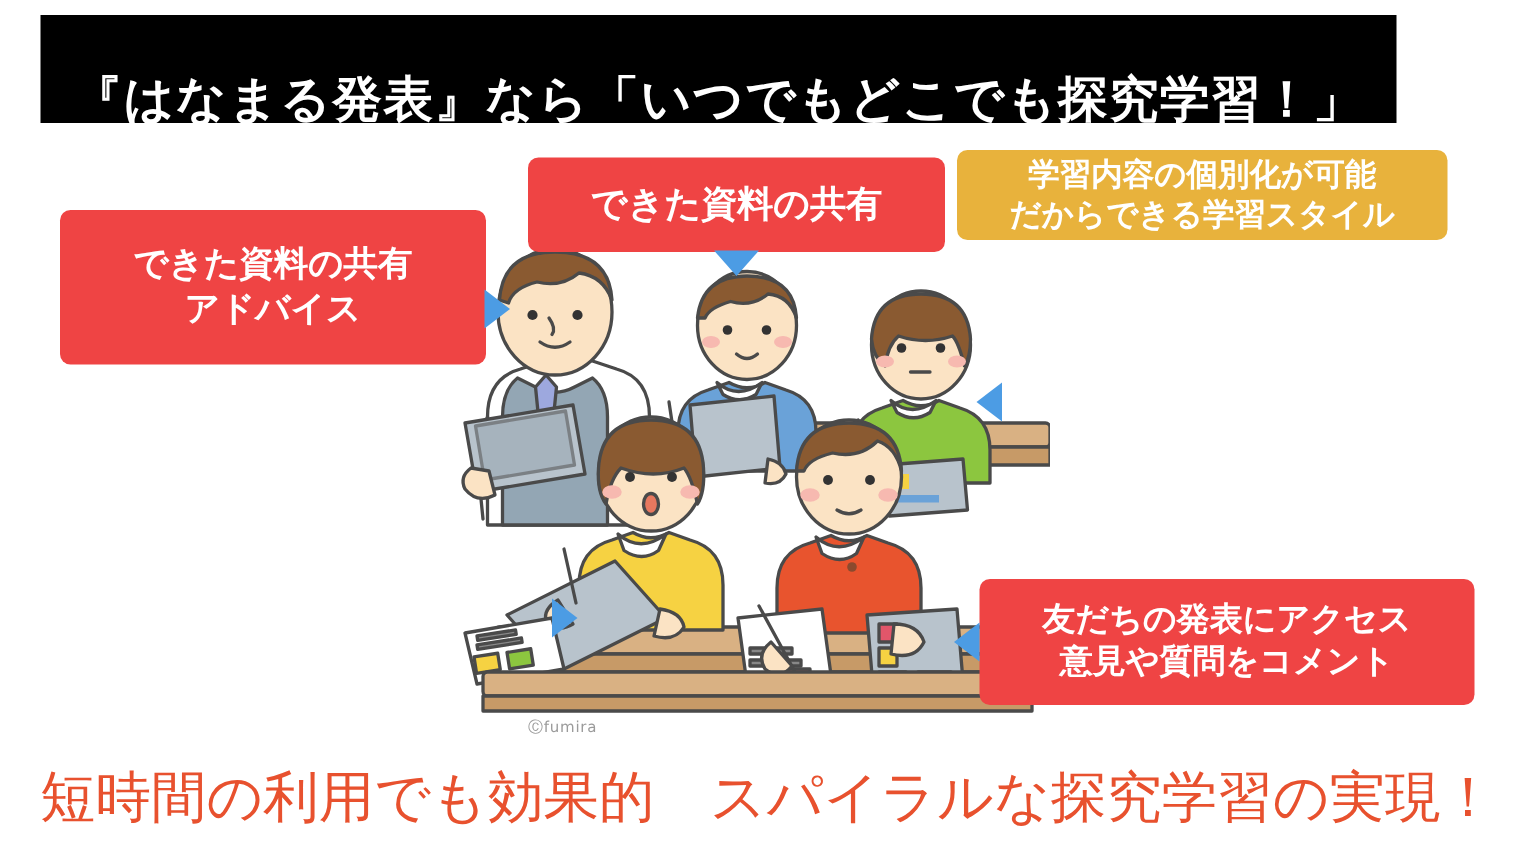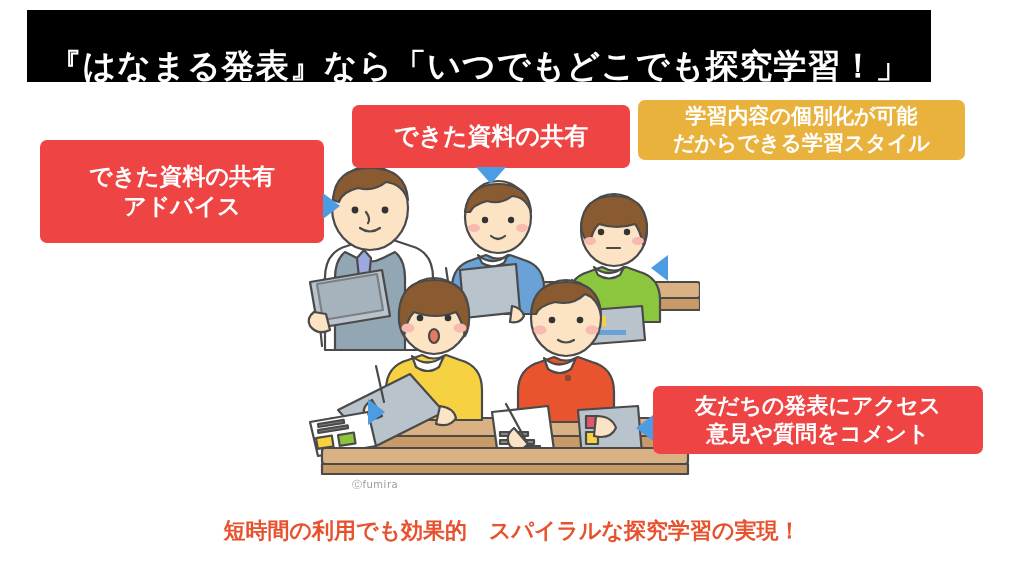--- a/index.html
+++ b/index.html
@@ -53,30 +53,30 @@
   #co-advice-tail{left:323px;top:193px;}
 
   #co-individual{left:638px;top:100px;width:327px;height:60px;font-size:21px;}
 
   #co-material{left:668px;top:236px;width:268px;height:64px;font-size:23px;}
   #co-material-tail{left:651px;top:255px;}
 
   #co-reply{left:63px;top:349px;width:306px;height:98px;font-size:23px;}
   #co-reply-tail{left:368px;top:399px;}
 
-  #co-access{left:653px;top:386px;width:330px;height:68px;font-size:22px;}
+  #co-access{left:653px;top:386px;width:330px;height:84px;font-size:22px;}
   #co-access-tail{left:636px;top:415px;}
 
   
   .bottom-line{
     position:absolute;left:0;top:500px;width:1024px;height:62px;
     display:flex;align-items:center;justify-content:center;
   }
   .bottom-line .txt{
-    color:#e8512e;font-weight:bold;font-size:22px;white-space:pre;line-height:1;
+    color:#e8512e;font-weight:normal;font-size:37px;white-space:pre;line-height:1;
   }
 
   
   #illus{position:absolute;left:300px;top:160px;width:400px;height:330px;}
   .wm{
     position:absolute;left:352px;top:478px;font-size:10px;color:#9b9b9b;
     letter-spacing:.5px;font-family:"DejaVu Sans","Liberation Sans",sans-serif;
   }
 </style>
 </head>

